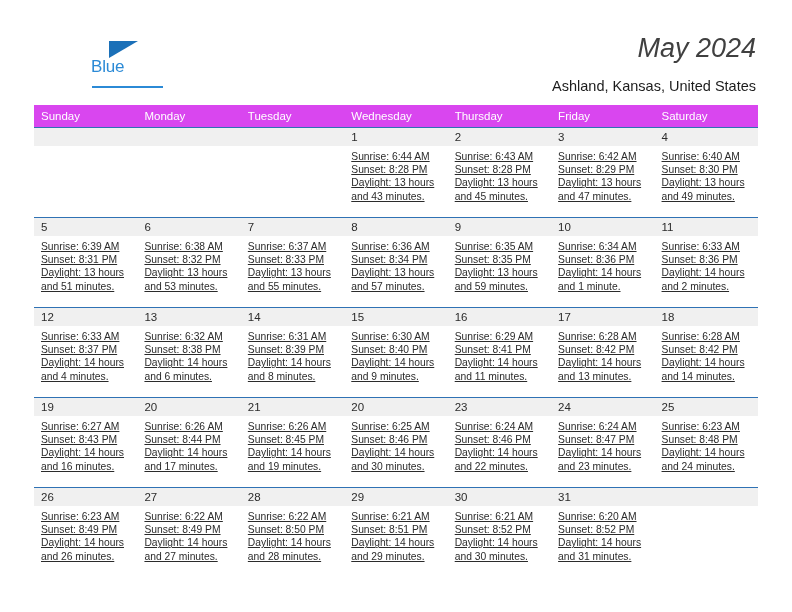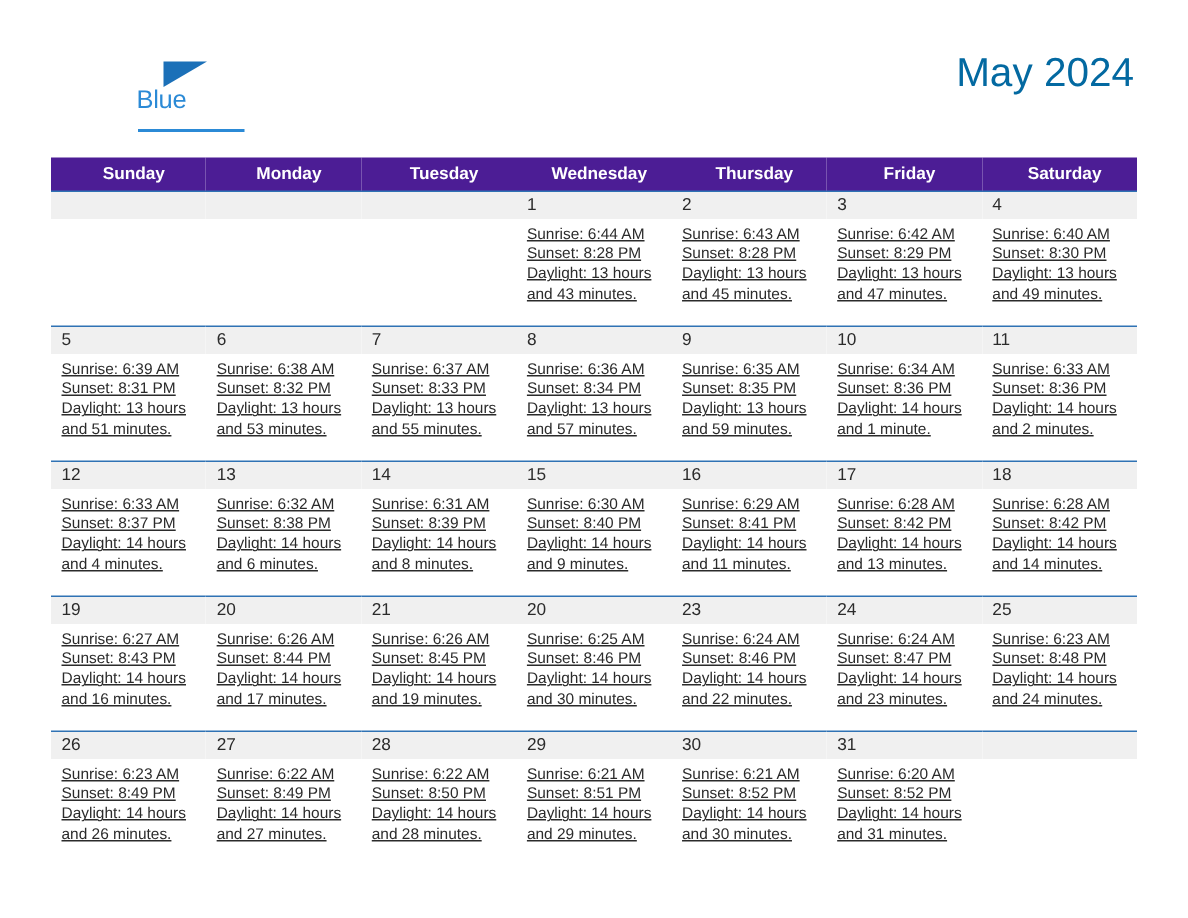--- a/index.html
+++ b/index.html
@@ -70,23 +70,24 @@
     width: 71px;
     height: 2px;
     background: #2b8ad6;
   }
 
   .title {
     position: absolute;
     right: 36px;
     top: 33px;
     font-size: 27px;
-    color: #0369a1;
+    color: #404040;
     text-align: right;
     white-space: nowrap;
+    font-style: italic;
   }
   .subtitle {
     position: absolute;
     right: 36px;
     top: 78px;
     font-size: 14.5px;
     color: #1c1c1c;
     text-align: right;
     white-space: nowrap;
   }
@@ -97,25 +98,25 @@
     left: 34px;
     top: 105px;
     width: 724px;
   }
   table.cal {
     border-collapse: collapse;
     table-layout: fixed;
     width: 724px;
   }
   table.cal th {
-    background: #4c1d95;
+    background: #d946ef;
     color: #ffffff;
     font-size: 11.5px;
-    font-weight: bold;
-    text-align: center;
+    font-weight: normal;
+    text-align: left;
     padding: 5px 0 5px 7px;
     height: 18px;
     box-sizing: border-box;
     width: 103.43px;
   }
   table.cal td {
     vertical-align: top;
     padding: 0;
     border-top: 1.5px solid #2f72b4;
     height: 90px;
@@ -154,20 +155,21 @@
 
   <div class="top">
 
     <div class="logo">
       <span class="logo-tri"></span>
       <span class="logo-blue">Blue</span>
       <span class="logo-underline"></span>
     </div>
 
     <div class="title">May 2024</div>
+    <div class="subtitle">Ashland, Kansas, United States</div>
   </div>
 
   <div class="calendar">
     <table class="cal">
       <thead>
         <tr>
           <th>Sunday</th>
           <th>Monday</th>
           <th>Tuesday</th>
           <th>Wednesday</th>

